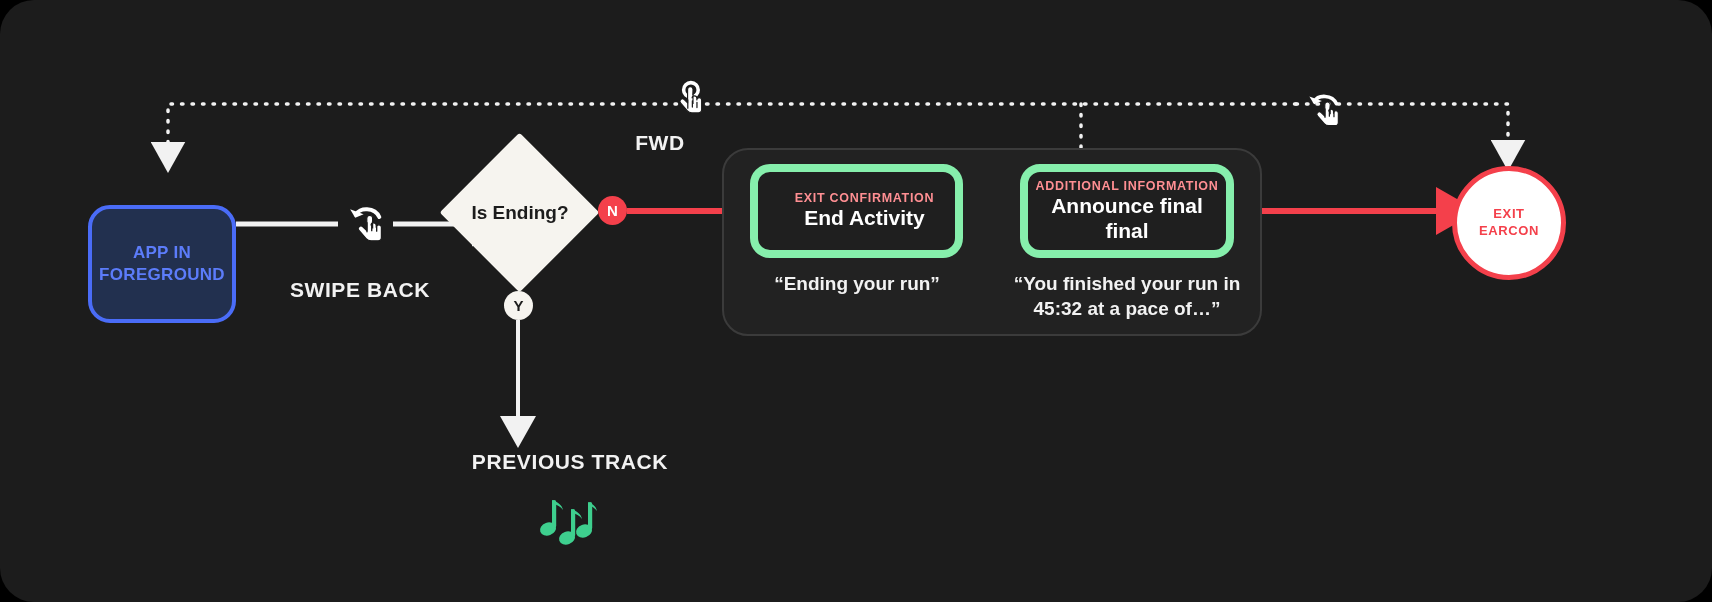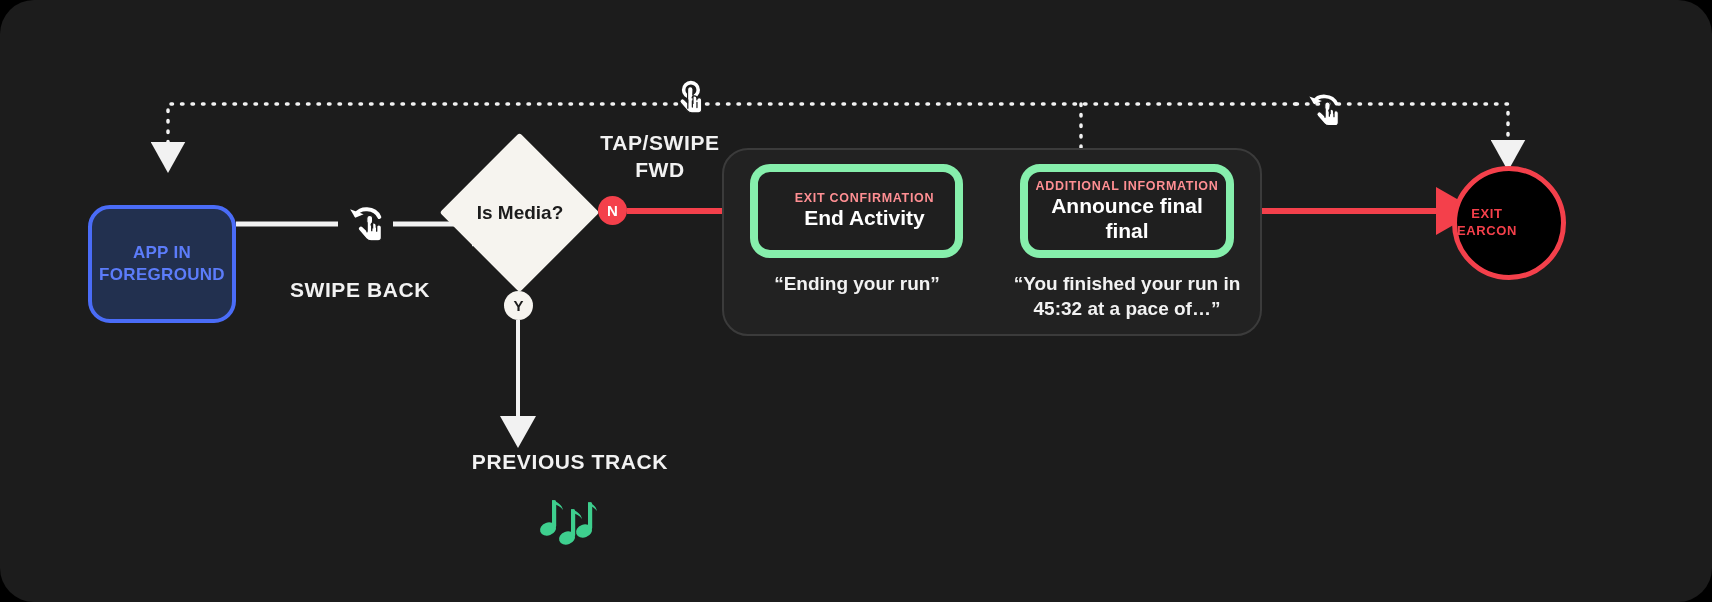--- a/index.html
+++ b/index.html
@@ -106,22 +106,22 @@
     line-height: 1.3;
   }
   #cap-1 { left: 743px; top: 272px; width: 228px; }
   #cap-2 { left: 1012px; top: 272px; width: 230px; }
 
   
   #earcon {
     left: 1452px; top: 166px; width: 114px; height: 114px;
     border: 5px solid #f4404b;
     border-radius: 50%;
-    background: #000000;
-    display: flex; align-items: center; justify-content: flex-start;
+    background: #ffffff;
+    display: flex; align-items: center; justify-content: center;
     text-align: center;
   }
   #earcon .lbl {
     color: #f4404b;
     font-size: 13px;
     font-weight: bold;
     letter-spacing: 0.6px;
     line-height: 1.3;
   }
 
@@ -199,39 +199,38 @@
                a6 6 0 0 0 4.4 2 h6.2 a3 3 0 0 0 3 -3 v-9
                a2.3 2.3 0 0 0 -4.6 0 v-1.6 a2.3 2.3 0 0 0 -4.6 0" fill="#ffffff" stroke="#1c1c1c" stroke-width="1.1" stroke-linejoin="round"></path>
       <path d="M24 22 v8 M28.2 23 v6 M32.6 24.5 v5" stroke="#1c1c1c" stroke-width="1.2" stroke-linecap="round" fill="none"></path>
     </svg>
   </span>
 
   <div class="abs cap-label" id="lbl-swipe-back">SWIPE BACK</div>
 
   <div class="abs" id="diamond-wrap">
     <div id="diamond"></div>
-    <div id="diamond-label">Is Media?</div>
+    <div id="diamond-label">Is Ending?</div>
   </div>
 
   <div class="abs badge" id="badge-n">N</div>
   <div class="abs badge" id="badge-y">Y</div>
 
   <span class="abs icon" id="icon-tap-swipe">
     <svg width="46" height="50" viewBox="0 0 44 48" xmlns="http://www.w3.org/2000/svg">
       <circle cx="20" cy="9.5" r="7" fill="none" stroke="#ffffff" stroke-width="3.4"></circle>
       <path d="M22 9 v14 M22 9 a2.6 2.6 0 0 0 -5.2 0 v13
                l-3.2 -3.2 a2.4 2.4 0 0 0 -3.4 3.4 l6.2 7.3
                a6 6 0 0 0 4.5 2.1 h6.4 a3 3 0 0 0 3 -3 v-9.4
                a2.3 2.3 0 0 0 -4.6 0 v-1.7 a2.3 2.3 0 0 0 -4.6 0" fill="#ffffff" stroke="#1c1c1c" stroke-width="1.1" stroke-linejoin="round"></path>
       <path d="M17 19 v8 M21.4 20 v6 M25.8 21.4 v5" stroke="#1c1c1c" stroke-width="1.2" stroke-linecap="round" fill="none"></path>
     </svg>
   </span>
 
   <div class="abs cap-label" id="lbl-tap-swipe">
-    <div>TAP/SWIPE</div>
     <div>FWD</div>
   </div>
 
   <span class="abs icon" id="icon-swipe-back-2">
     <svg width="50" height="50" viewBox="0 0 48 48" xmlns="http://www.w3.org/2000/svg">
       <path d="M14 15 C17 8, 31 8, 35 17" fill="none" stroke="#ffffff" stroke-width="3.4" stroke-linecap="round"></path>
       <path d="M9 10 L13.5 17.5 L21 14.5 Z" fill="#ffffff"></path>
       <path d="M29 18 v9 M29 18 a2.6 2.6 0 0 0 -5.2 0 v11
                l-3.5 -3.5 a2.4 2.4 0 0 0 -3.4 3.4 l6.3 7.2
                a6 6 0 0 0 4.4 2 h6.2 a3 3 0 0 0 3 -3 v-9

